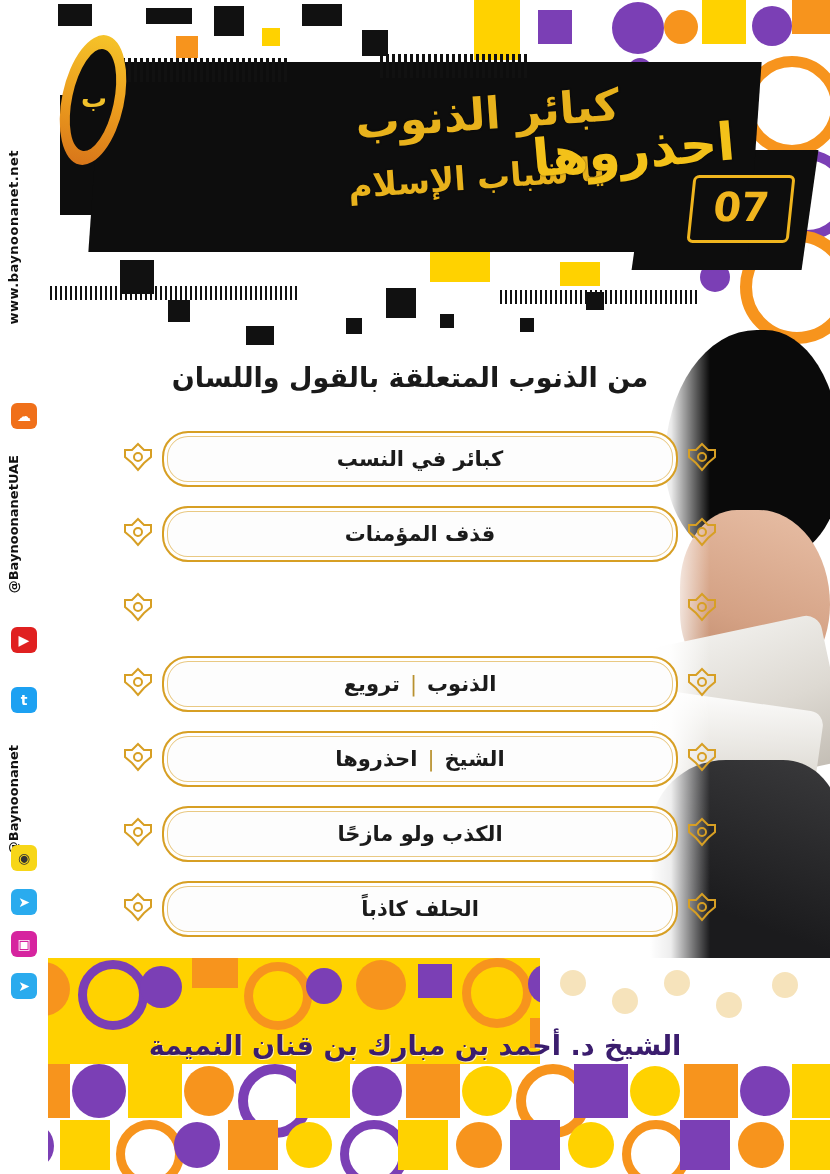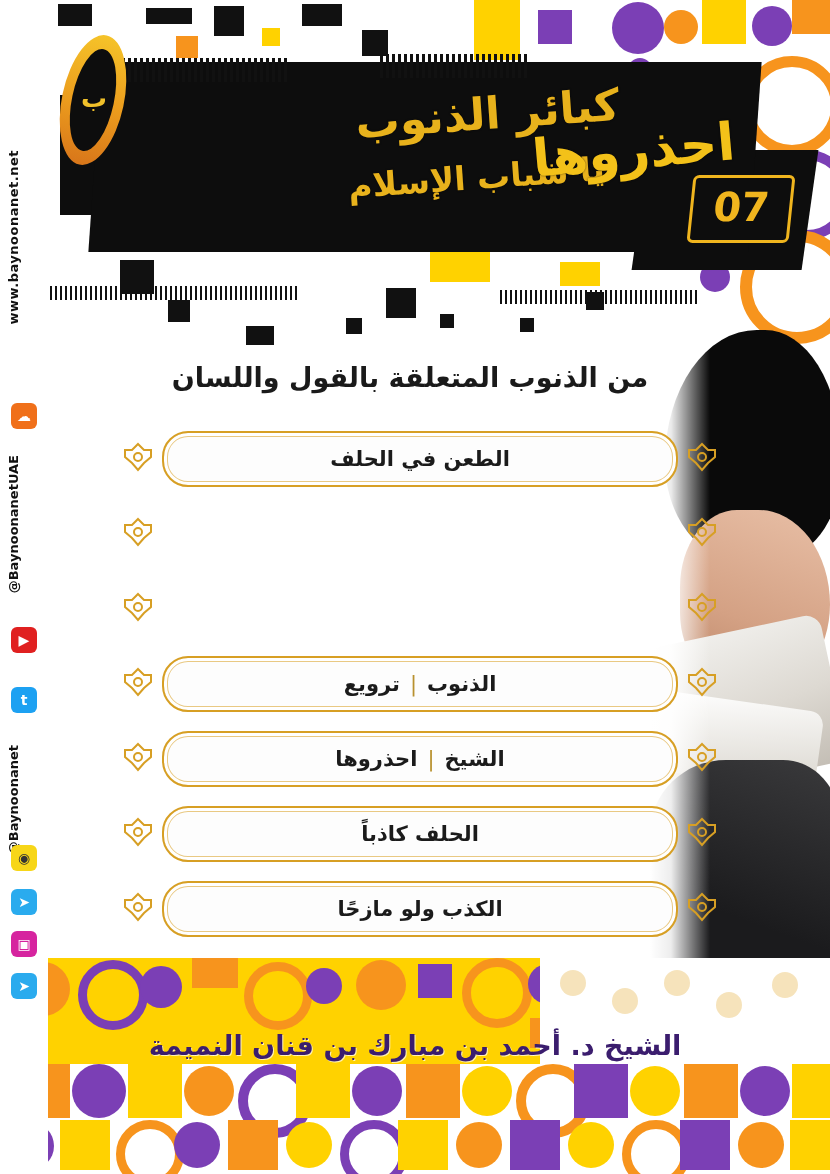--- a/index.html
+++ b/index.html
@@ -446,37 +446,40 @@
             <circle cx="16" cy="16" r="4" fill="none" stroke="#d79f24" stroke-width="2"></circle>
           </svg>
       </span>
       <span class="deco left">
         <svg width="32" height="32" viewBox="0 0 32 32">
             <polygon points="16,3 22,9 29,9 29,16 22,22 16,29 10,22 3,16 3,9 10,9" fill="none" stroke="#d79f24" stroke-width="2"></polygon>
             <circle cx="16" cy="16" r="4" fill="none" stroke="#d79f24" stroke-width="2"></circle>
           </svg>
       </span>
       <div class="capsule">
-        <span class="capsule-label">الطعن في الحلف</span>
+        <span class="capsule-label">كبائر في النسب</span>
       </div>
     </div>
 
     <div class="item-row">
       <span class="deco right">
         <svg width="32" height="32" viewBox="0 0 32 32">
             <polygon points="16,3 22,9 29,9 29,16 22,22 16,29 10,22 3,16 3,9 10,9" fill="none" stroke="#d79f24" stroke-width="2"></polygon>
             <circle cx="16" cy="16" r="4" fill="none" stroke="#d79f24" stroke-width="2"></circle>
           </svg>
       </span>
       <span class="deco left">
         <svg width="32" height="32" viewBox="0 0 32 32">
             <polygon points="16,3 22,9 29,9 29,16 22,22 16,29 10,22 3,16 3,9 10,9" fill="none" stroke="#d79f24" stroke-width="2"></polygon>
             <circle cx="16" cy="16" r="4" fill="none" stroke="#d79f24" stroke-width="2"></circle>
           </svg>
       </span>
+      <div class="capsule">
+        <span class="capsule-label">قذف المؤمنات</span>
+      </div>
     </div>
 
     <div class="item-row">
       <span class="deco right">
         <svg width="32" height="32" viewBox="0 0 32 32">
             <polygon points="16,3 22,9 29,9 29,16 22,22 16,29 10,22 3,16 3,9 10,9" fill="none" stroke="#d79f24" stroke-width="2"></polygon>
             <circle cx="16" cy="16" r="4" fill="none" stroke="#d79f24" stroke-width="2"></circle>
           </svg>
       </span>
       <span class="deco left">
@@ -534,39 +537,39 @@
             <circle cx="16" cy="16" r="4" fill="none" stroke="#d79f24" stroke-width="2"></circle>
           </svg>
       </span>
       <span class="deco left">
         <svg width="32" height="32" viewBox="0 0 32 32">
             <polygon points="16,3 22,9 29,9 29,16 22,22 16,29 10,22 3,16 3,9 10,9" fill="none" stroke="#d79f24" stroke-width="2"></polygon>
             <circle cx="16" cy="16" r="4" fill="none" stroke="#d79f24" stroke-width="2"></circle>
           </svg>
       </span>
       <div class="capsule">
-        <span class="capsule-label">الحلف كاذباً</span>
+        <span class="capsule-label">الكذب ولو مازحًا</span>
       </div>
     </div>
 
     <div class="item-row">
       <span class="deco right">
         <svg width="32" height="32" viewBox="0 0 32 32">
             <polygon points="16,3 22,9 29,9 29,16 22,22 16,29 10,22 3,16 3,9 10,9" fill="none" stroke="#d79f24" stroke-width="2"></polygon>
             <circle cx="16" cy="16" r="4" fill="none" stroke="#d79f24" stroke-width="2"></circle>
           </svg>
       </span>
       <span class="deco left">
         <svg width="32" height="32" viewBox="0 0 32 32">
             <polygon points="16,3 22,9 29,9 29,16 22,22 16,29 10,22 3,16 3,9 10,9" fill="none" stroke="#d79f24" stroke-width="2"></polygon>
             <circle cx="16" cy="16" r="4" fill="none" stroke="#d79f24" stroke-width="2"></circle>
           </svg>
       </span>
       <div class="capsule">
-        <span class="capsule-label">الكذب ولو مازحًا</span>
+        <span class="capsule-label">الحلف كاذباً</span>
       </div>
     </div>
 
   </div>
 
   <div class="bottom-band">
 
     <div class="bb-strip" style="top:0; height:106px; background:#ffd200;"></div>
 
     <div class="circ" style="left:16px;  top:4px;  width:54px; height:54px; background:#f7941d;"></div>

